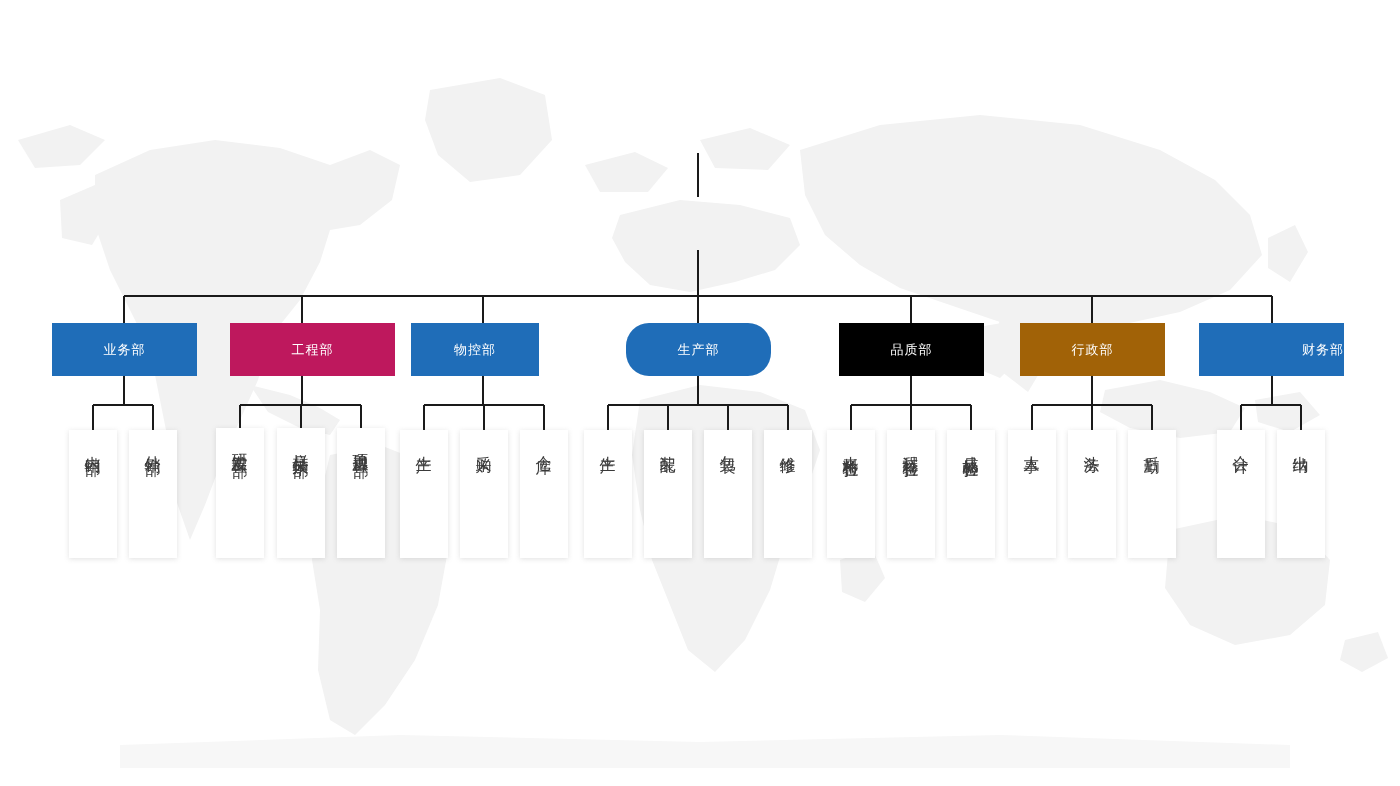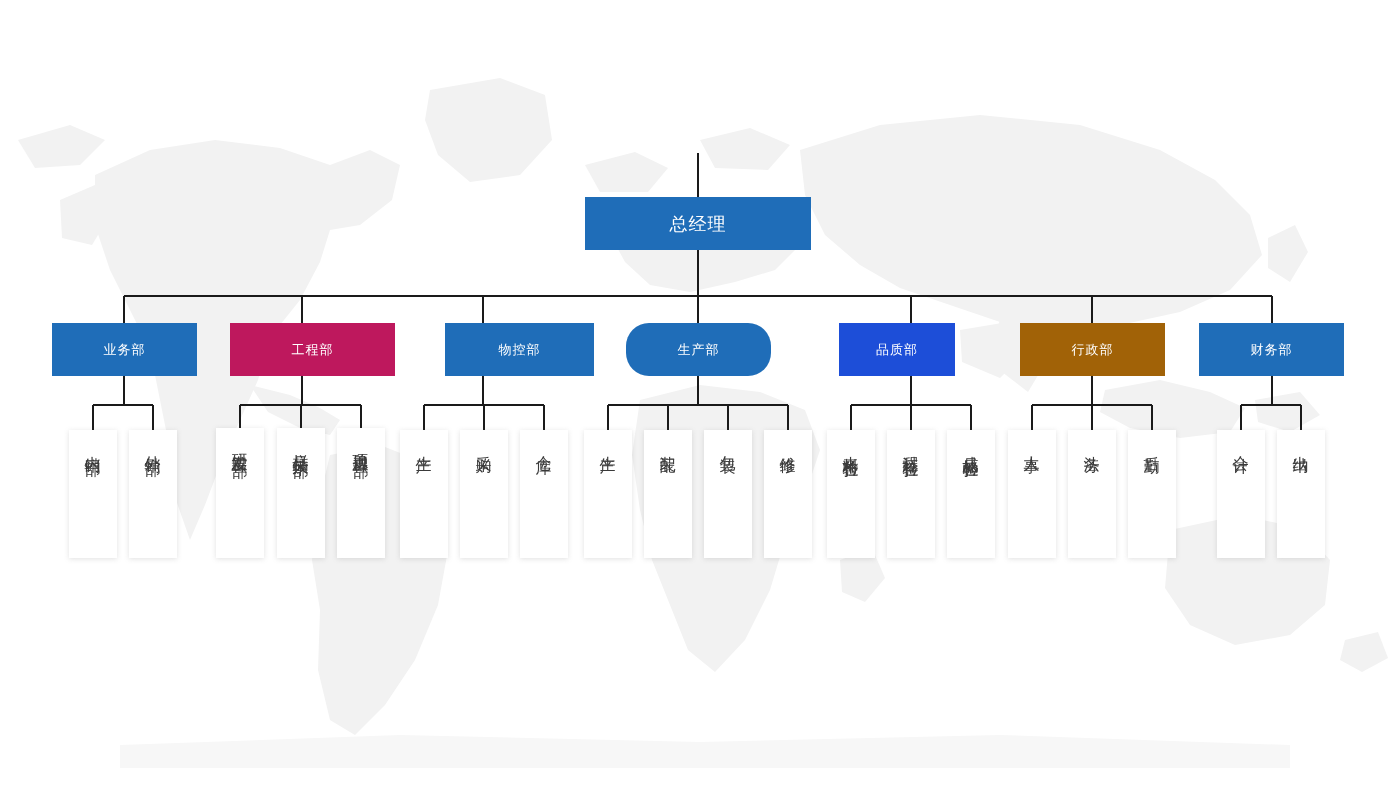--- a/index.html
+++ b/index.html
@@ -206,23 +206,20 @@
         <line x1="1272" y1="296" x2="1272" y2="323" stroke="#1a1a1a" stroke-width="1.6" shape-rendering="crispEdges"></line>
         <line x1="1272" y1="376" x2="1272" y2="405" stroke="#1a1a1a" stroke-width="1.6" shape-rendering="crispEdges"></line>
         <line x1="1241" y1="405" x2="1301" y2="405" stroke="#1a1a1a" stroke-width="1.6" shape-rendering="crispEdges"></line>
         <line x1="1241" y1="405" x2="1241" y2="430" stroke="#1a1a1a" stroke-width="1.6" shape-rendering="crispEdges"></line>
         <line x1="1301" y1="405" x2="1301" y2="430" stroke="#1a1a1a" stroke-width="1.6" shape-rendering="crispEdges"></line>
       </svg>
   </div>
 
   <div id="nodes-layer">
 
-    <div class="exec-node" style="left: 585px; top: 197px; width: 226px; height: 53px; background: rgb(31, 109, 184);">
-      <span>总经理</span>
-    </div>
 
     <div id="dept-container">
         <div class="dept-node" style="left: 52px; top: 323px; width: 145px; height: 53px; background: rgb(31, 109, 184);">
           <span>业务部</span>
         </div>
         <div class="leaf-node" style="left: 69px; top: 430px; width: 48px; height: 128px; background: rgb(255, 255, 255);">
           <span class="leaf-text" style="color: rgb(58, 58, 58);">内销部</span>
         </div>
         <div class="leaf-node" style="left: 129px; top: 430px; width: 48px; height: 128px; background: rgb(255, 255, 255);">
           <span class="leaf-text" style="color: rgb(58, 58, 58);">外销部</span>
@@ -232,21 +229,21 @@
         </div>
         <div class="leaf-node" style="left: 216px; top: 428px; width: 48px; height: 130px; background: rgb(255, 255, 255);">
           <span class="leaf-text" style="color: rgb(58, 58, 58);">研发工程部</span>
         </div>
         <div class="leaf-node" style="left: 277px; top: 428px; width: 48px; height: 130px; background: rgb(255, 255, 255);">
           <span class="leaf-text" style="color: rgb(58, 58, 58);">样品技术部</span>
         </div>
         <div class="leaf-node" style="left: 337px; top: 428px; width: 48px; height: 130px; background: rgb(255, 255, 255);">
           <span class="leaf-text" style="color: rgb(58, 58, 58);">项目工程部</span>
         </div>
-        <div class="dept-node" style="left: 411px; top: 323px; width: 149px; height: 53px; background: rgb(31, 109, 184); margin-left: 34px;">
+        <div class="dept-node" style="left: 411px; top: 323px; width: 128px; height: 53px; background: rgb(31, 109, 184);">
           <span>物控部</span>
         </div>
         <div class="leaf-node" style="left: 400px; top: 430px; width: 48px; height: 128px; background: rgb(255, 255, 255);">
           <span class="leaf-text" style="color: rgb(58, 58, 58);">生产</span>
         </div>
         <div class="leaf-node" style="left: 460px; top: 430px; width: 48px; height: 128px; background: rgb(255, 255, 255);">
           <span class="leaf-text" style="color: rgb(58, 58, 58);">采购</span>
         </div>
         <div class="leaf-node" style="left: 520px; top: 430px; width: 48px; height: 128px; background: rgb(255, 255, 255);">
           <span class="leaf-text" style="color: rgb(58, 58, 58);">仓库</span>
@@ -259,21 +256,21 @@
         </div>
         <div class="leaf-node" style="left: 644px; top: 430px; width: 48px; height: 128px; background: rgb(255, 255, 255);">
           <span class="leaf-text" style="color: rgb(58, 58, 58);">装配</span>
         </div>
         <div class="leaf-node" style="left: 704px; top: 430px; width: 48px; height: 128px; background: rgb(255, 255, 255);">
           <span class="leaf-text" style="color: rgb(58, 58, 58);">包装</span>
         </div>
         <div class="leaf-node" style="left: 764px; top: 430px; width: 48px; height: 128px; background: rgb(255, 255, 255);">
           <span class="leaf-text" style="color: rgb(58, 58, 58);">维修</span>
         </div>
-        <div class="dept-node" style="left: 839px; top: 323px; width: 116px; height: 53px; background: #1d4ed8;">
+        <div class="dept-node" style="left: 839px; top: 323px; width: 145px; height: 53px; background: #000000;">
           <span>品质部</span>
         </div>
         <div class="leaf-node" style="left: 827px; top: 430px; width: 48px; height: 128px; background: rgb(255, 255, 255);">
           <span class="leaf-text" style="color: rgb(58, 58, 58);">来料检验</span>
         </div>
         <div class="leaf-node" style="left: 887px; top: 430px; width: 48px; height: 128px; background: rgb(255, 255, 255);">
           <span class="leaf-text" style="color: rgb(58, 58, 58);">过程检验</span>
         </div>
         <div class="leaf-node" style="left: 947px; top: 430px; width: 48px; height: 128px; background: rgb(255, 255, 255);">
           <span class="leaf-text" style="color: rgb(58, 58, 58);">成品检验</span>
@@ -283,21 +280,21 @@
         </div>
         <div class="leaf-node" style="left: 1008px; top: 430px; width: 48px; height: 128px; background: rgb(255, 255, 255);">
           <span class="leaf-text" style="color: rgb(58, 58, 58);">人事</span>
         </div>
         <div class="leaf-node" style="left: 1068px; top: 430px; width: 48px; height: 128px; background: rgb(255, 255, 255);">
           <span class="leaf-text" style="color: rgb(58, 58, 58);">法务</span>
         </div>
         <div class="leaf-node" style="left: 1128px; top: 430px; width: 48px; height: 128px; background: rgb(255, 255, 255);">
           <span class="leaf-text" style="color: rgb(58, 58, 58);">后勤</span>
         </div>
-        <div class="dept-node" style="left: 1199px; top: 323px; width: 145px; height: 53px; background: rgb(31, 109, 184);">
+        <div class="dept-node" style="left: 1199px; top: 323px; width: 145px; height: 53px; background: rgb(31, 109, 184); justify-content: flex-end;">
           <span>财务部</span>
         </div>
         <div class="leaf-node" style="left: 1217px; top: 430px; width: 48px; height: 128px; background: rgb(255, 255, 255);">
           <span class="leaf-text" style="color: rgb(58, 58, 58);">会计</span>
         </div>
         <div class="leaf-node" style="left: 1277px; top: 430px; width: 48px; height: 128px; background: rgb(255, 255, 255);">
           <span class="leaf-text" style="color: rgb(58, 58, 58);">出纳</span>
         </div>
       </div>
 

